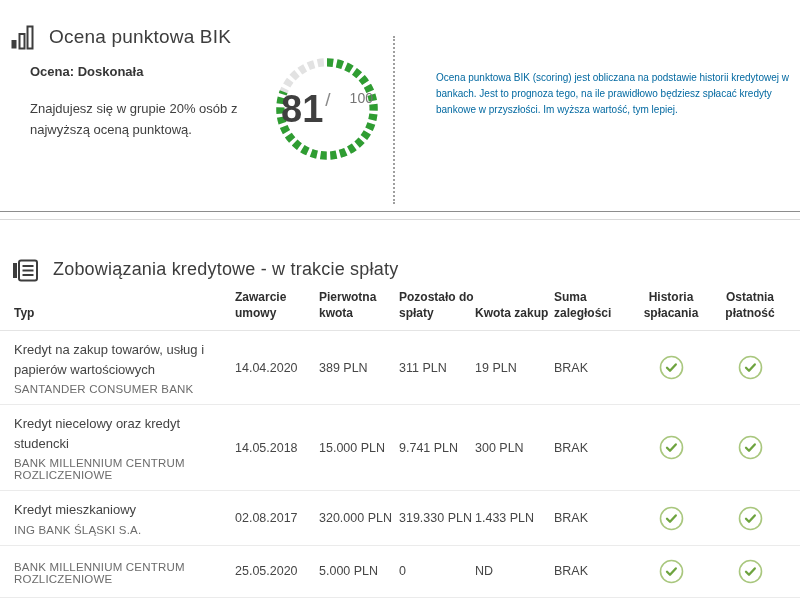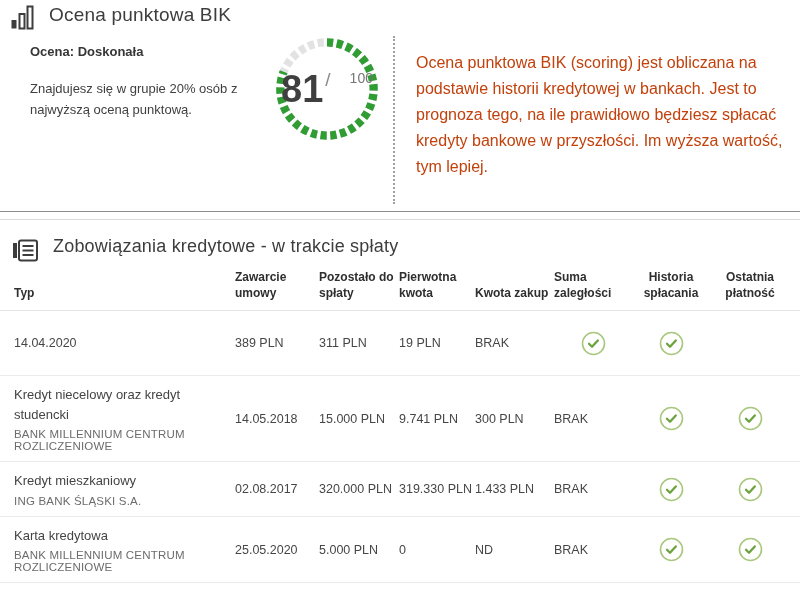--- a/index.html
+++ b/index.html
@@ -1,42 +1,42 @@
 <!DOCTYPE html>
 <html lang="pl"><head>
 <meta charset="utf-8">
 <style>
   * { margin:0; padding:0; box-sizing:border-box; }
   html,body { width:800px; height:605px; background:#fff; overflow:hidden;
     font-family:"Liberation Sans","DejaVu Sans",sans-serif; color:#464646; }
 
   
   .section-score { position:relative; height:211px; }
-  .sec-header { display:flex; align-items:flex-start; padding:4px 0 0 10px; }
+  .sec-header { display:flex; align-items:center; padding:24px 0 0 10px; }
   .sec-header .hicon { display:inline-flex; margin-right:14px; }
   .sec-title { font-size:19px; font-weight:400; color:#3d3d3d; letter-spacing:.2px; }
 
   .score-body { display:flex; align-items:flex-start; }
   .score-left { width:218px; margin:14px 0 0 30px; }
   .rating-label { font-size:13px; font-weight:700; color:#363636; }
   .rating-desc { margin-top:20px; font-size:13px; line-height:1.6; color:#3f3f3f; }
 
   .gauge-wrap { position:relative; width:114px; height:114px; margin:2px 0 0 22px; }
   .gauge-wrap svg { width:114px; height:114px; display:block; }
   .gauge-value { position:absolute; inset:0; display:flex; align-items:center; justify-content:center; }
   .gauge-num { font-size:38px; font-weight:700; color:#3f3f3f; line-height:1; }
   .gauge-frac { display:inline-flex; align-items:flex-start; margin-left:2px; transform:translateY(-9px); }
   .gauge-slash { font-size:19px; color:#8a8a8a; font-weight:300; }
   .gauge-max { font-size:14px; color:#757575; margin-left:19px; margin-top:1px; }
 
   .dotted-divider { position:absolute; left:393px; top:36px; height:168px; width:0;
     border-left:2px dotted #9f9f9f; }
 
   .score-right { width:384px; margin:20px 0 0 32px; }
-  .score-right p { font-size:16px; line-height:1.62; color:#c2410c; }
+  .score-right p { font-size:10px; line-height:1.62; color:#0369a1;margin-left:20px; }
 
   
   .section-divider { height:9px; border-top:1px solid #8d8d8d; border-bottom:1px solid #d9d9d9; }
 
   
   .section-liab { padding-top:12px; }
   .section-liab .sec-header { padding-left:12px; }
   .section-liab .sec-title { font-size:18px; }
 
   .tbl { width:100%; font-size:12.5px; }
@@ -118,29 +118,33 @@
       </svg>
     </span>
     <h2 class="sec-title">Zobowiązania kredytowe - w trakcie spłaty</h2>
   </div>
 
   <div class="tbl">
 
     <div class="trow thead">
       <div>Typ</div>
       <div class="c-right">Zawarcie umowy</div>
+      <div class="c-right">Pierwotna kwota</div>
       <div class="c-right">Pozostało do spłaty</div>
-      <div class="c-right">Pierwotna kwota</div>
       <div class="c-right">Kwota zakup</div>
       <div class="c-right">Suma zaległości</div>
       <div style="text-align:center">Historia spłacania</div>
       <div style="text-align:center">Ostatnia płatność</div>
     </div>
 
     <div class="trow row-tall">
+      <div class="type-cell">
+        <div class="type-title">Kredyt na zakup towarów, usług i papierów wartościowych</div>
+        <div class="bank-name">SANTANDER CONSUMER BANK</div>
+      </div>
       <div class="cell c-right">14.04.2020</div>
       <div class="cell c-right">389 PLN</div>
       <div class="cell c-right">311 PLN</div>
       <div class="cell c-right">19 PLN</div>
       <div class="cell c-right">BRAK</div>
       <div class="c-center">
         <svg class="check" viewBox="0 0 25 25">
             <circle cx="12.5" cy="12.5" r="11" fill="none" stroke="#a9c77e" stroke-width="1.6"></circle>
             <path d="M8 12.8l3 3 5.8-6.4" fill="none" stroke="#6da33e" stroke-width="2.3" stroke-linecap="round" stroke-linejoin="round"></path>
           </svg>
@@ -196,21 +200,20 @@
       <div class="c-center">
         <svg class="check" viewBox="0 0 25 25">
             <circle cx="12.5" cy="12.5" r="11" fill="none" stroke="#a9c77e" stroke-width="1.6"></circle>
             <path d="M8 12.8l3 3 5.8-6.4" fill="none" stroke="#6da33e" stroke-width="2.3" stroke-linecap="round" stroke-linejoin="round"></path>
           </svg>
       </div>
     </div>
 
     <div class="trow row-min">
       <div class="type-cell">
-        <div class="type-title">Karta kredytowa</div>
         <div class="bank-name">BANK MILLENNIUM CENTRUM ROZLICZENIOWE</div>
       </div>
       <div class="cell c-right">25.05.2020</div>
       <div class="cell c-right">5.000 PLN</div>
       <div class="cell c-right">0</div>
       <div class="cell c-right">ND</div>
       <div class="cell c-right">BRAK</div>
       <div class="c-center">
         <svg class="check" viewBox="0 0 25 25">
             <circle cx="12.5" cy="12.5" r="11" fill="none" stroke="#a9c77e" stroke-width="1.6"></circle>

